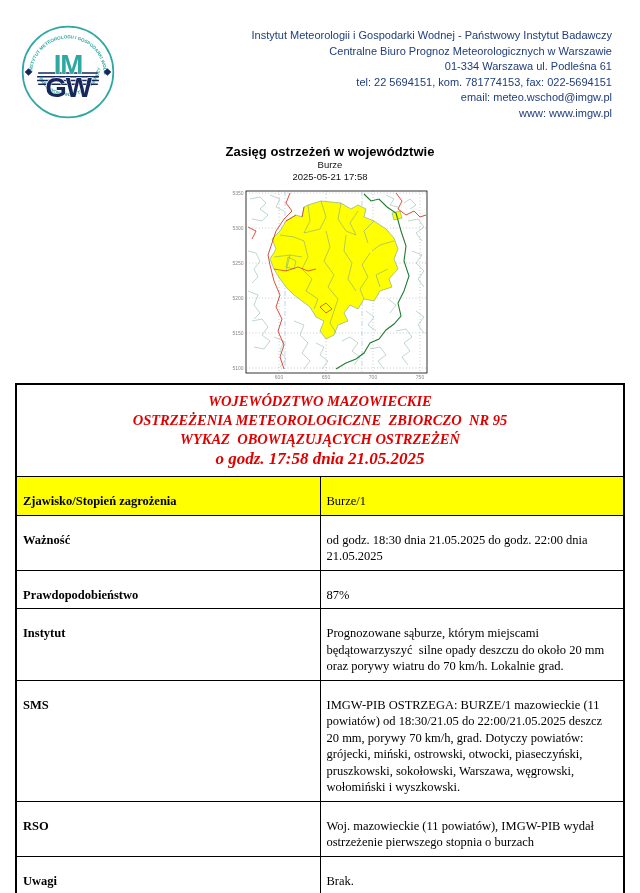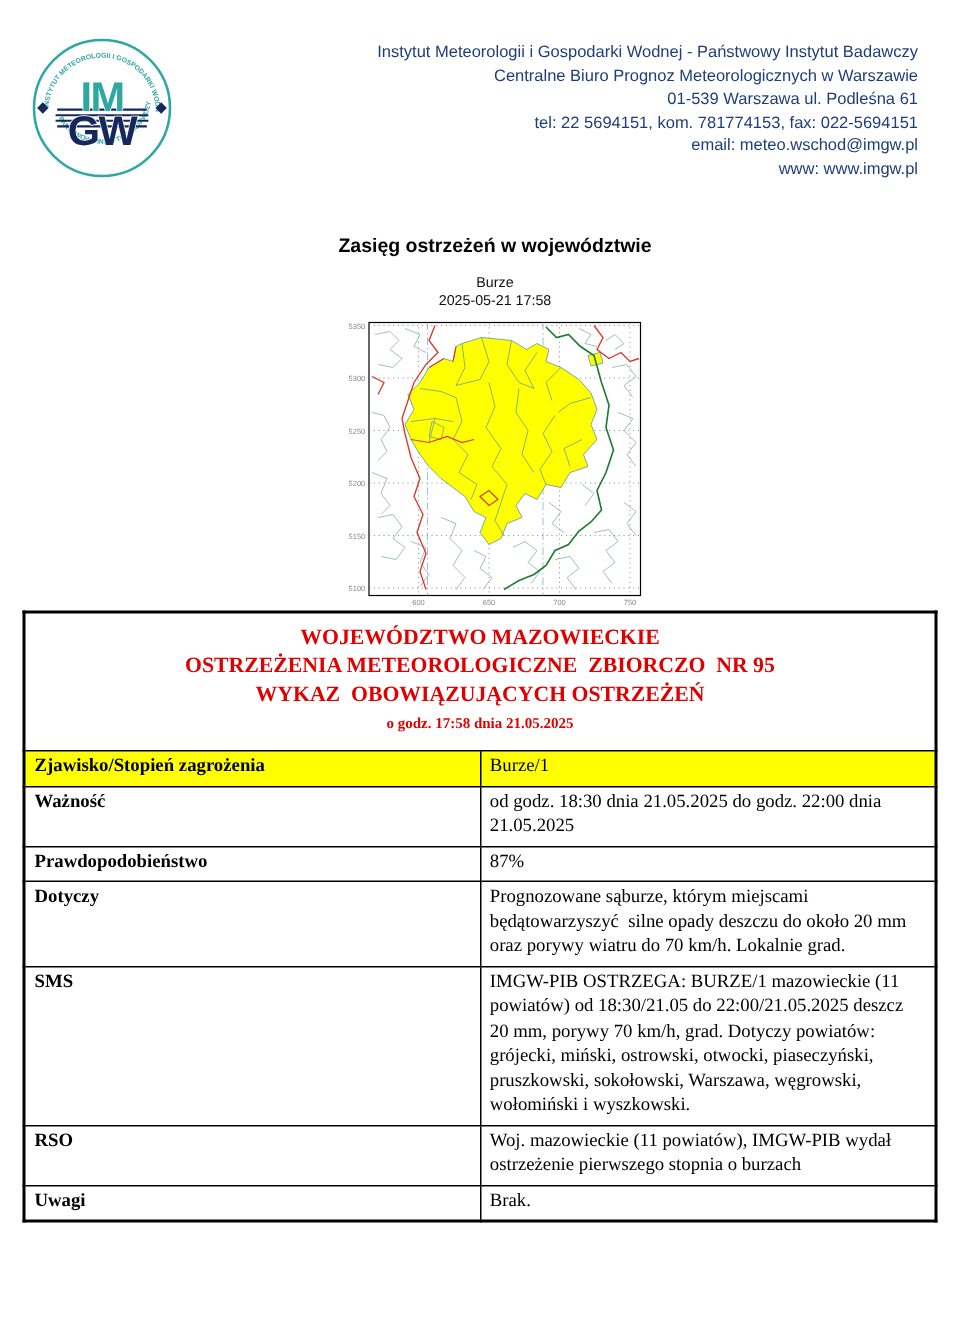--- a/index.html
+++ b/index.html
@@ -14,40 +14,40 @@
   .header { position:relative; height:140px; }
   .logo { position:absolute; left:20px; top:24px; width:96px; height:96px; }
   .header-text {
     position:absolute; right:28px; top:28px; text-align:right;
     color:#1f3d7a; font-size:11px; line-height:15.5px;
   }
   .header-text .bold { font-weight:normal; }
 
   
   .map-section { padding-left:20px; text-align:center; }
-  .map-title { margin-top:16px; font-size:13px; font-weight:bold; color:#000; }
-  .map-caption { margin-top:12px; font-size:9.5px; line-height:12px; color:#111; }
+  .map-title { margin-top:4px; font-size:13px; font-weight:bold; color:#000; }
+  .map-caption { font-size:9.5px; line-height:12px; color:#111; }
   .map-svg { display:block; margin:2px auto 0; }
 
   
   table.warning {
     border-collapse:collapse; width:610px; margin:2px 0 0 15px;
     font-family:"Liberation Serif", serif; font-size:12.5px; color:#000;
     border:2px solid #000; table-layout:fixed;
   }
   table.warning td {
-    border:1px solid #000; padding:1px 6px 5px; vertical-align:top;
+    border:1px solid #000; padding:16px 6px 5px; vertical-align:top;
     line-height:16.5px;
   }
   td.label { width:152px; font-weight:bold; }
   td.value { white-space:pre-wrap; }
   tr.highlight td { background:#ffff00; }
   .wt-title-cell { text-align:center; padding:7px 4px 8px !important; }
-  .wt-title-line { font-weight:bold; color:#e00000; font-size:14.5px; line-height:19px; white-space:pre-wrap; }
-  .wt-title-line.small { font-size:10px; }
+  .wt-title-line { font-weight:bold; color:#e00000; font-size:14.5px; line-height:19px; white-space:pre-wrap;font-style:italic; }
+  .wt-title-line.small { font-size:17px; }
 </style>
 </head>
 <body>
 
 <div class="page">
 
   <div class="header">
 
     <svg class="logo" viewBox="0 0 90 90">
       <circle cx="45" cy="45" r="42.5" fill="#ffffff" stroke="#2fa8a2" stroke-width="1.6"></circle>
@@ -69,21 +69,21 @@
         <line x1="16" y1="53" x2="74" y2="53" stroke="#16275c" stroke-width="1.3"></line>
         <line x1="17" y1="56.5" x2="73" y2="56.5" stroke="#16275c" stroke-width="1.3"></line>
       </g>
       <text x="45" y="47" text-anchor="middle" font-size="26" font-weight="bold" fill="#2fa8a2" stroke="#ffffff" stroke-width="0.9" paint-order="stroke" font-family="Liberation Sans, sans-serif" letter-spacing="-1">IM</text>
       <text x="45" y="68" text-anchor="middle" font-size="26" font-weight="bold" fill="#16275c" stroke="#ffffff" stroke-width="0.9" paint-order="stroke" font-family="Liberation Sans, sans-serif" letter-spacing="-1">GW</text>
     </svg>
 
     <div class="header-text">
       <div>Instytut Meteorologii i Gospodarki Wodnej - Państwowy Instytut Badawczy</div>
       <div class="bold">Centralne Biuro Prognoz Meteorologicznych w Warszawie</div>
-      <div>01-539 Warszawa ul. Podleśna  61</div>
+      <div>01-334 Warszawa ul. Podleśna  61</div>
       <div>tel: 22 5694151, kom. 781774153, fax: 022-5694151</div>
       <div>email: meteo.wschod@imgw.pl</div>
       <div>www: www.imgw.pl</div>
     </div>
   </div>
 
   <div class="map-section">
     <div class="map-title">Zasięg ostrzeżeń w województwie</div>
     <div class="map-caption">
       <div>Burze</div>
@@ -193,21 +193,21 @@
       </tr>
       <tr>
         <td class="label">Ważność</td>
         <td class="value">od godz. 18:30 dnia 21.05.2025 do godz. 22:00 dnia 21.05.2025</td>
       </tr>
       <tr>
         <td class="label">Prawdopodobieństwo</td>
         <td class="value">87%</td>
       </tr>
       <tr>
-        <td class="label">Dotyczy</td>
+        <td class="label">Instytut</td>
         <td class="value">Prognozowane sąburze, którym miejscami będątowarzyszyć  silne opady deszczu do około 20 mm oraz porywy wiatru do 70 km/h. Lokalnie grad.</td>
       </tr>
       <tr>
         <td class="label">SMS</td>
         <td class="value">IMGW-PIB OSTRZEGA: BURZE/1 mazowieckie (11 powiatów) od 18:30/21.05 do 22:00/21.05.2025 deszcz 20 mm, porywy 70 km/h, grad. Dotyczy powiatów: grójecki, miński, ostrowski, otwocki, piaseczyński, pruszkowski, sokołowski, Warszawa, węgrowski, wołomiński i wyszkowski.</td>
       </tr>
       <tr>
         <td class="label">RSO</td>
         <td class="value">Woj. mazowieckie (11 powiatów), IMGW-PIB wydał ostrzeżenie pierwszego stopnia o burzach</td>
       </tr>

